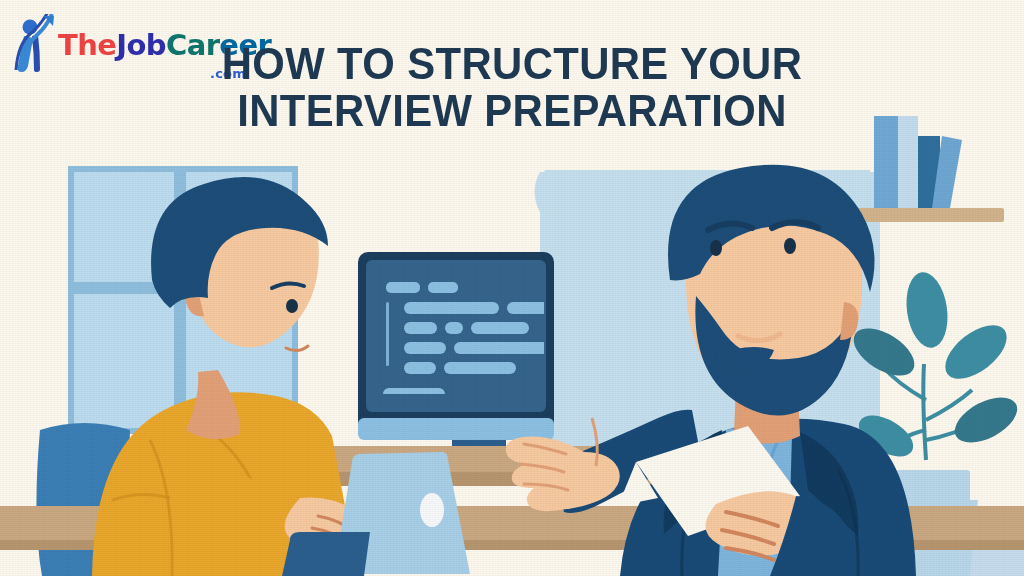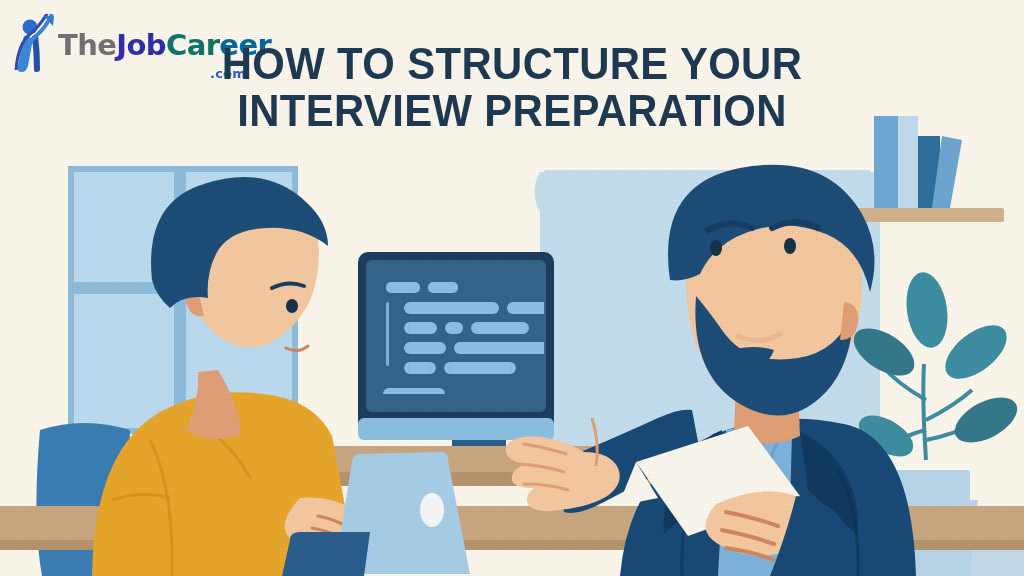--- a/index.html
+++ b/index.html
@@ -11,21 +11,21 @@
   .layer{position:absolute;top:0;left:0;width:1024px;height:576px;}
   svg{display:block;}
 
   
   .logo{position:absolute;left:14px;top:14px;width:240px;height:58px;}
   .logo-text{
     position:absolute;left:44px;top:14px;
     font-family:"DejaVu Sans","Liberation Sans",sans-serif;
     font-weight:bold;font-size:29px;letter-spacing:-.6px;white-space:nowrap;
   }
-  .lg-the{color:#737373;}
+  .lg-the{color:#ef4444;}
   .lg-job{color:#2f2fae;margin-top:13px;}
   .lg-car{color:#0f766e;}
   .lg-eer{color:#0369a1;}
   .logo-dotcom{
     position:absolute;left:196px;top:52px;
     font-family:"DejaVu Sans","Liberation Sans",sans-serif;
     font-weight:bold;font-size:13px;color:#2d5fd0;letter-spacing:.2px;
   }
 
   

